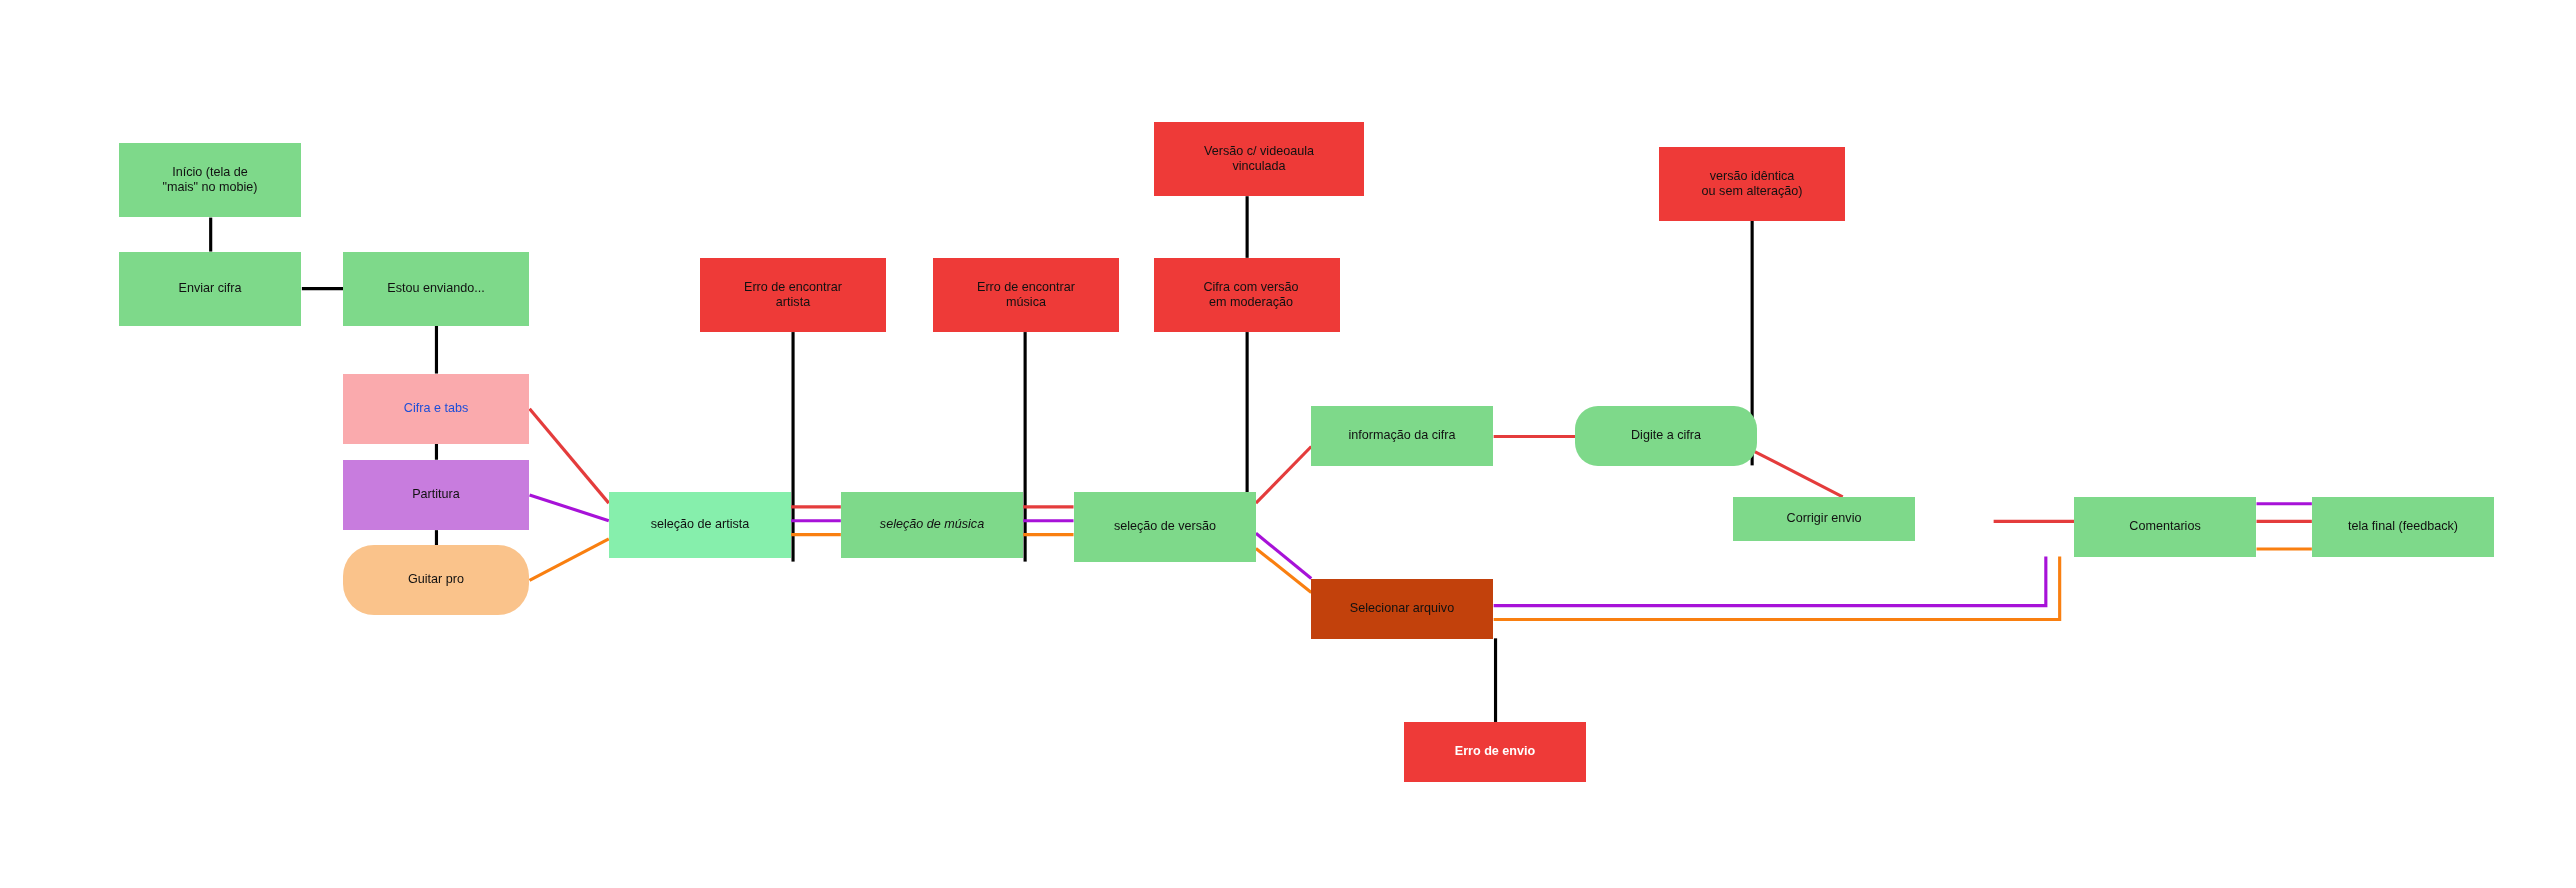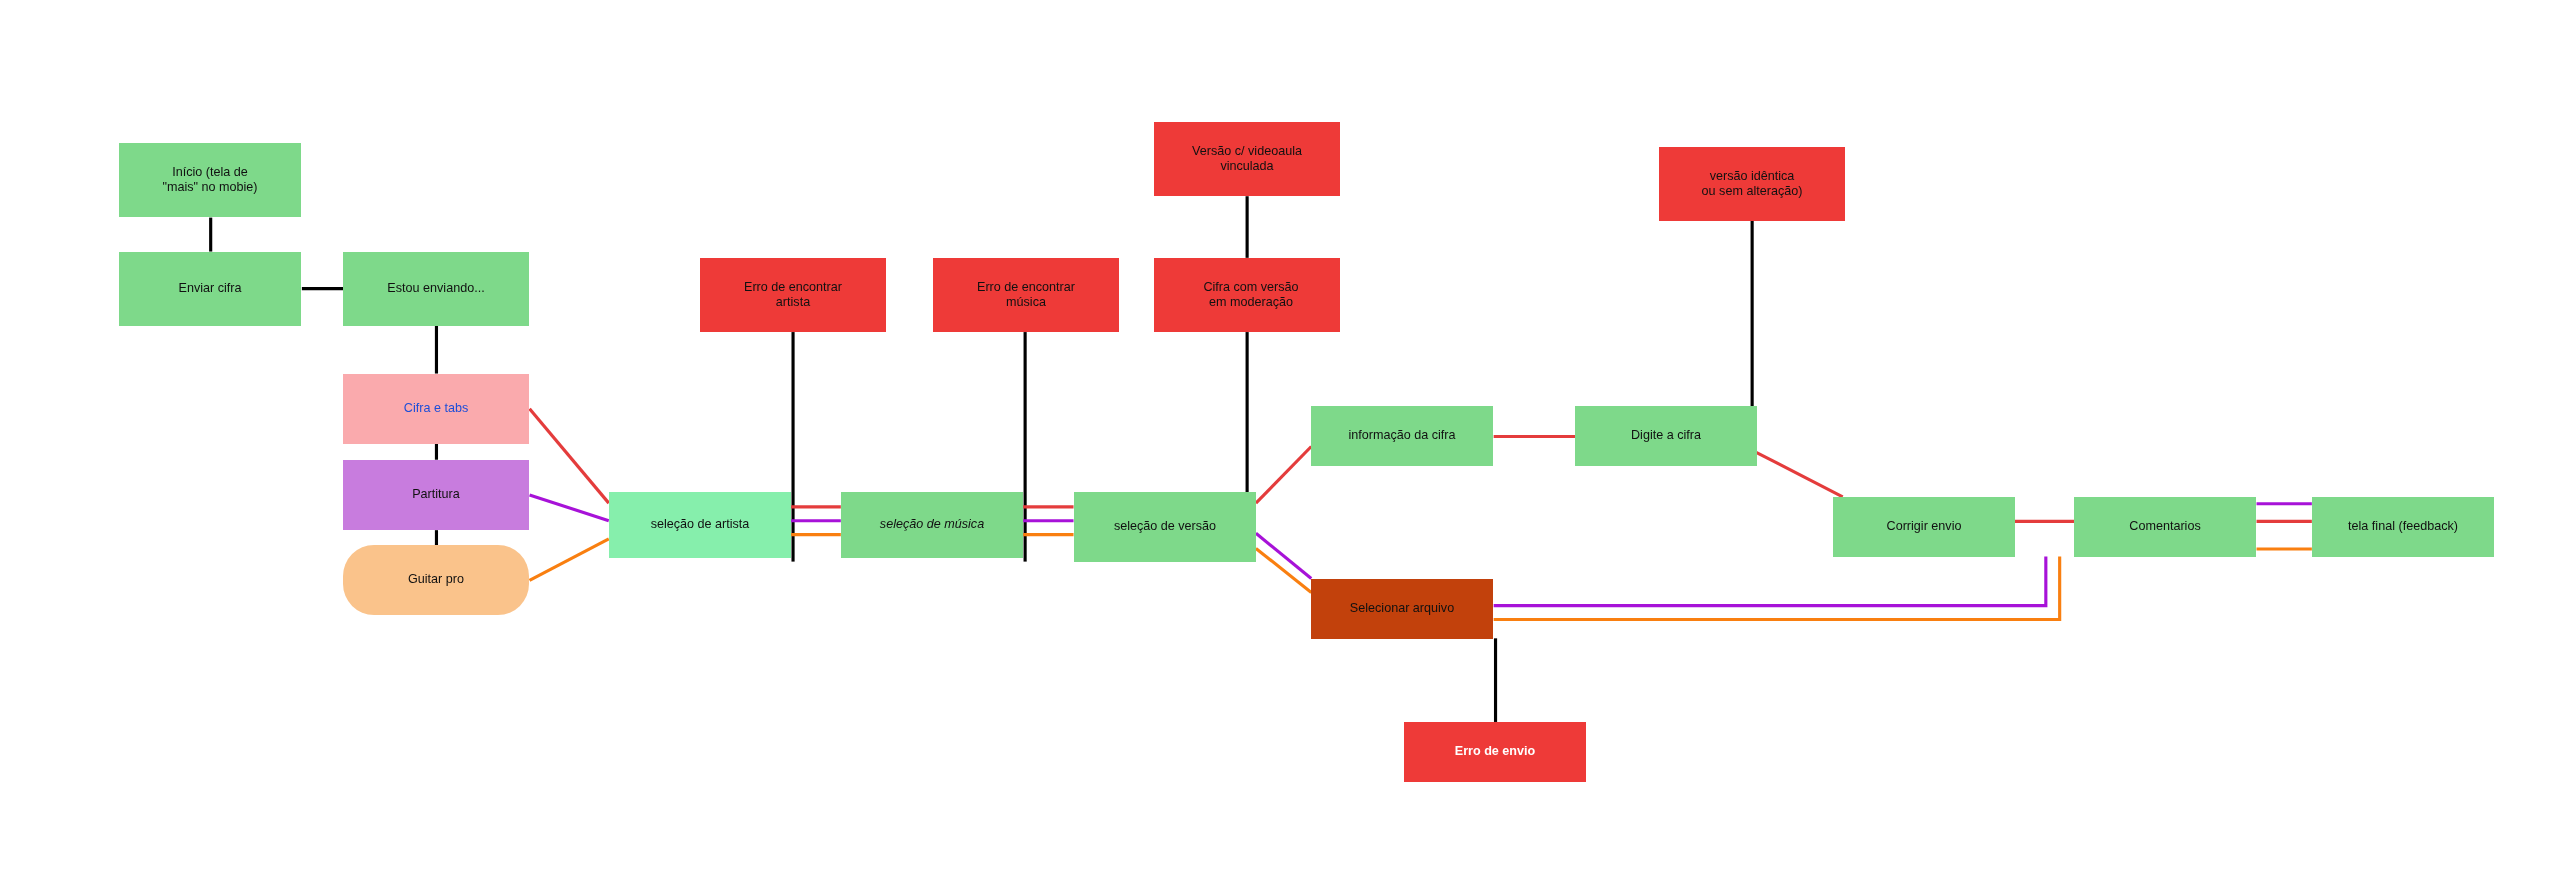--- a/index.html
+++ b/index.html
@@ -65,31 +65,31 @@
 "mais" no mobie)</div>
       <div class="node" style="left: 119px; top: 252px; width: 182px; height: 74px; background: rgb(126, 217, 138); color: rgb(17, 17, 17); font-size: 12.6px;">Enviar cifra</div>
       <div class="node" style="left: 343px; top: 252px; width: 186px; height: 74px; background: rgb(126, 217, 138); color: rgb(17, 17, 17); font-size: 12.6px;">Estou enviando...</div>
       <div class="node" style="left: 343px; top: 374px; width: 186px; height: 70px; background: rgb(250, 170, 173); color: #1d4ed8; font-size: 12.6px;">Cifra e tabs</div>
       <div class="node" style="left: 343px; top: 460px; width: 186px; height: 70px; background: rgb(200, 124, 222); color: rgb(17, 17, 17); font-size: 12.6px;">Partitura</div>
       <div class="node" style="left: 343px; top: 545px; width: 186px; height: 70px; background: rgb(250, 195, 139); color: rgb(17, 17, 17); font-size: 12.6px; border-radius: 31px;">Guitar pro</div>
       <div class="node" style="left: 700px; top: 258px; width: 186px; height: 74px; background: rgb(238, 58, 56); color: rgb(17, 17, 17); font-size: 12.6px;">Erro de encontrar
 artista</div>
       <div class="node" style="left: 933px; top: 258px; width: 186px; height: 74px; background: rgb(238, 58, 56); color: rgb(17, 17, 17); font-size: 12.6px;">Erro de encontrar
 música</div>
-      <div class="node" style="left: 1154px; top: 122px; width: 186px; height: 74px; background: rgb(238, 58, 56); color: rgb(17, 17, 17); font-size: 12.6px;">Versão c/ videoaula
+      <div class="node" style="left: 1154px; top: 122px; width: 210px; height: 74px; background: rgb(238, 58, 56); color: rgb(17, 17, 17); font-size: 12.6px;">Versão c/ videoaula
 vinculada</div>
       <div class="node" style="left: 1154px; top: 258px; width: 186px; height: 74px; background: rgb(238, 58, 56); color: rgb(17, 17, 17); font-size: 12.6px; padding-left: 8px;">Cifra com versão
 em moderação</div>
       <div class="node" style="left: 1659px; top: 147px; width: 186px; height: 74px; background: rgb(238, 58, 56); color: rgb(17, 17, 17); font-size: 12.6px;">versão idêntica
 ou sem alteração)</div>
       <div class="node" style="left: 609px; top: 492px; width: 182px; height: 66px; background: #86efac; color: rgb(17, 17, 17); font-size: 12.6px;">seleção de artista</div>
       <div class="node" style="left: 841px; top: 492px; width: 182px; height: 66px; background: rgb(126, 217, 138); color: rgb(17, 17, 17); font-size: 12.6px; font-style: italic;">seleção de música</div>
       <div class="node" style="left: 1074px; top: 492px; width: 182px; height: 70px; background: rgb(126, 217, 138); color: rgb(17, 17, 17); font-size: 12.6px;">seleção de versão</div>
       <div class="node" style="left: 1311px; top: 406px; width: 182px; height: 60px; background: rgb(126, 217, 138); color: rgb(17, 17, 17); font-size: 12.6px;">informação da cifra</div>
-      <div class="node" style="left: 1575px; top: 406px; width: 182px; height: 60px; background: rgb(126, 217, 138); color: rgb(17, 17, 17); font-size: 12.6px;">Digite a cifra</div>
+      <div class="node" style="left: 1575px; top: 406px; width: 182px; height: 60px; background: rgb(126, 217, 138); color: rgb(17, 17, 17); font-size: 12.6px; border-radius: 23px;">Digite a cifra</div>
       <div class="node" style="left: 1311px; top: 579px; width: 182px; height: 60px; background: #c2410c; color: rgb(17, 17, 17); font-size: 12.6px;">Selecionar arquivo</div>
-      <div class="node" style="left: 1833px; top: 497px; width: 182px; height: 60px; background: rgb(126, 217, 138); color: rgb(17, 17, 17); font-size: 12.6px;">Corrigir envio</div>
+      <div class="node" style="left: 1733px; top: 497px; width: 182px; height: 44px; background: rgb(126, 217, 138); color: rgb(17, 17, 17); font-size: 12.6px;">Corrigir envio</div>
       <div class="node" style="left: 2074px; top: 497px; width: 182px; height: 60px; background: rgb(126, 217, 138); color: rgb(17, 17, 17); font-size: 12.6px;">Comentarios</div>
       <div class="node" style="left: 2312px; top: 497px; width: 182px; height: 60px; background: rgb(126, 217, 138); color: rgb(17, 17, 17); font-size: 12.6px;">tela final (feedback)</div>
       <div class="node bold" style="left: 1404px; top: 722px; width: 182px; height: 60px; background: rgb(238, 58, 56); color: rgb(255, 255, 255); font-size: 12.6px;">Erro de envio</div>
     </div>
 </div>
 
 
 </body></html>

